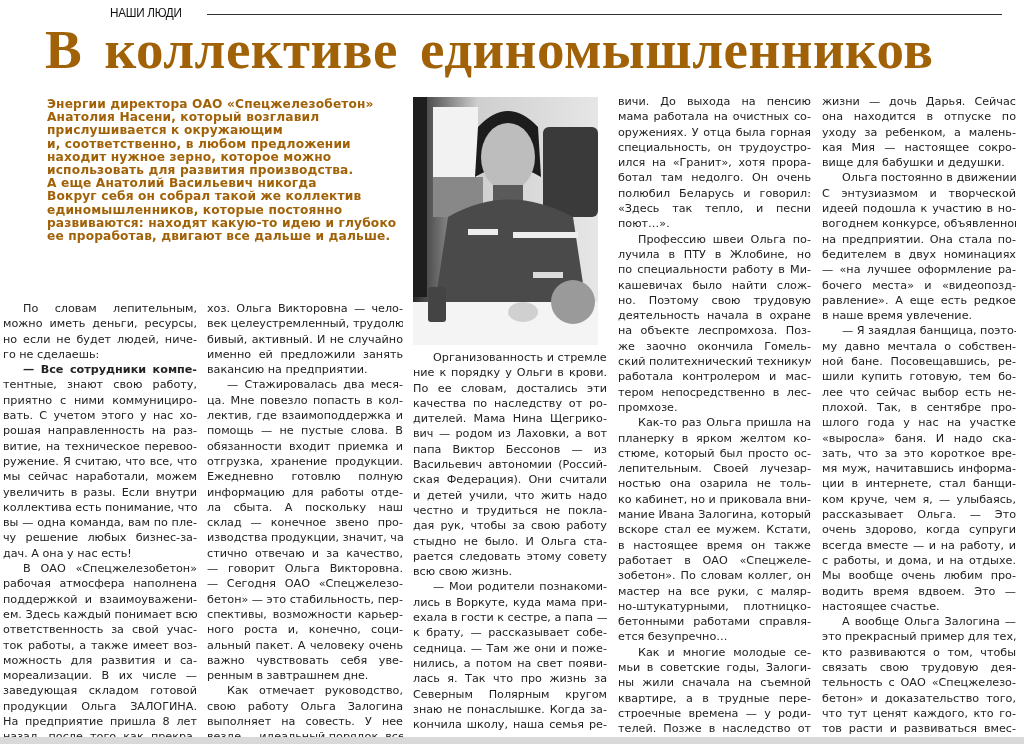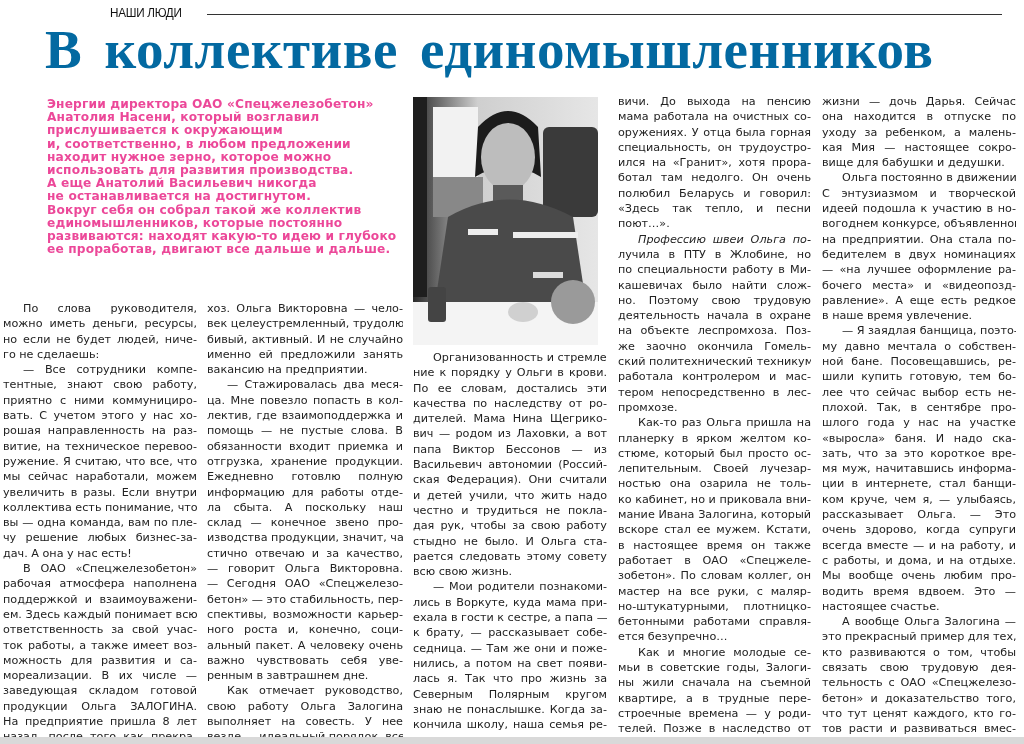--- a/index.html
+++ b/index.html
@@ -16,27 +16,27 @@
     transform: scaleX(0.9); transform-origin: left top;
   }
   .rubric-rule {
     position: absolute; left: 207px; top: 14px; width: 795px; height: 1px;
     background: #333;
   }
   .headline {
     position: absolute; left: 45px; top: 20px;
     font-family: "Liberation Serif", "DejaVu Serif", serif;
     font-weight: bold; font-size: 55px; line-height: 60px;
-    color: #0369a1; word-spacing: 8px; letter-spacing: 0.5px;
+    color: #a16207; word-spacing: 8px; letter-spacing: 0.5px;
     white-space: nowrap;
   }
   .lead {
     position: absolute; left: 47px; top: 98px; width: 350px;
     font-family: "DejaVu Sans", sans-serif; font-weight: bold;
-    font-size: 12.2px; line-height: 13.2px; color: #ec4899;
+    font-size: 12.2px; line-height: 13.2px; color: #a16207;
     letter-spacing: 0.15px;
   }
   .lead p { margin: 0; white-space: nowrap; }
   .photo {
     position: absolute; left: 413px; top: 97px; width: 185px; height: 248px;
     overflow: hidden; background: #e8e8e8;
   }
   .photo svg { display: block; }
   .col {
     position: absolute; width: 193px;
@@ -57,21 +57,20 @@
 <h1 class="headline" style="margin:0;">В коллективе единомышленников</h1>
 
 <div class="lead" id="lead">
     <p>Энергии директора ОАО «Спецжелезобетон»</p>
     <p>Анатолия Насени, который возглавил</p>
     <p>прислушивается к окружающим</p>
     <p>и, соответственно, в любом предложении</p>
     <p>находит нужное зерно, которое можно</p>
     <p>использовать для развития производства.</p>
     <p>А еще Анатолий Васильевич никогда</p>
-    <p>не останавливается на достигнутом.</p>
     <p>Вокруг себя он собрал такой же коллектив</p>
     <p>единомышленников, которые постоянно</p>
     <p>развиваются: находят какую-то идею и глубоко</p>
     <p>ее проработав, двигают все дальше и дальше.</p>
   </div>
 
 <div class="photo">
   <svg width="185" height="248" viewBox="0 0 185 248">
     <defs>
       <linearGradient id="bg" x1="0" y1="0" x2="1" y2="0">
@@ -93,25 +92,25 @@
     <rect x="100" y="135" width="65" height="6" fill="#ededed"></rect>
     <rect x="120" y="175" width="30" height="6" fill="#dcdcdc"></rect>
     <rect x="0" y="205" width="185" height="43" fill="#f4f4f4"></rect>
     <rect x="15" y="190" width="18" height="35" rx="3" fill="#444"></rect>
     <ellipse cx="110" cy="215" rx="15" ry="10" fill="#d0d0d0"></ellipse>
     <circle cx="160" cy="205" r="22" fill="#9a9a9a"></circle>
   </svg>
 </div>
 
 <div class="col" style="left:3px; top:301px; width:194px;">
-    <span class="line" style="text-indent: 20px;">По слова руководителя,</span>
+    <span class="line" style="text-indent: 20px;">По словам лепительным,</span>
     <span class="line">можно иметь деньги, ресурсы,</span>
     <span class="line">но если не будет людей, ниче-</span>
     <span class="line last">го не сделаешь:</span>
-    <span class="line" style="text-indent: 20px;">— Все сотрудники компе-</span>
+    <span class="line" style="text-indent: 20px; font-weight: bold;">— Все сотрудники компе-</span>
     <span class="line">тентные, знают свою работу,</span>
     <span class="line">приятно с ними коммуницирo-</span>
     <span class="line">вать. С учетом этого у нас хо-</span>
     <span class="line">рошая направленность на раз-</span>
     <span class="line">витие, на техническое перевоо-</span>
     <span class="line">ружение. Я считаю, что все, что</span>
     <span class="line">мы сейчас наработали, можем</span>
     <span class="line">увеличить в разы. Если внутри</span>
     <span class="line">коллектива есть понимание, что</span>
     <span class="line">вы — одна команда, вам по пле-</span>
@@ -192,21 +191,21 @@
 <div class="col" style="left:618px; top:94px; width:193px;">
     <span class="line">вичи. До выхода на пенсию</span>
     <span class="line">мама работала на очистных со-</span>
     <span class="line">оружениях. У отца была горная</span>
     <span class="line">специальность, он трудоустро-</span>
     <span class="line">ился на «Гранит», хотя прора-</span>
     <span class="line">ботал там недолго. Он очень</span>
     <span class="line">полюбил Беларусь и говорил:</span>
     <span class="line">«Здесь так тепло, и песни</span>
     <span class="line last">поют…».</span>
-    <span class="line" style="text-indent: 20px; font-style: italic;">Профессию швеи Ольга по-</span>
+    <span class="line" style="text-indent: 20px;">Профессию швеи Ольга по-</span>
     <span class="line">лучила в ПТУ в Жлобине, но</span>
     <span class="line">по специальности работу в Ми-</span>
     <span class="line">кашевичах было найти слож-</span>
     <span class="line">но. Поэтому свою трудовую</span>
     <span class="line">деятельность начала в охране</span>
     <span class="line">на объекте леспромхоза. Поз-</span>
     <span class="line">же заочно окончила Гомель-</span>
     <span class="line">ский политехнический техникум,</span>
     <span class="line">работала контролером и мас-</span>
     <span class="line">тером непосредственно в лес-</span>

